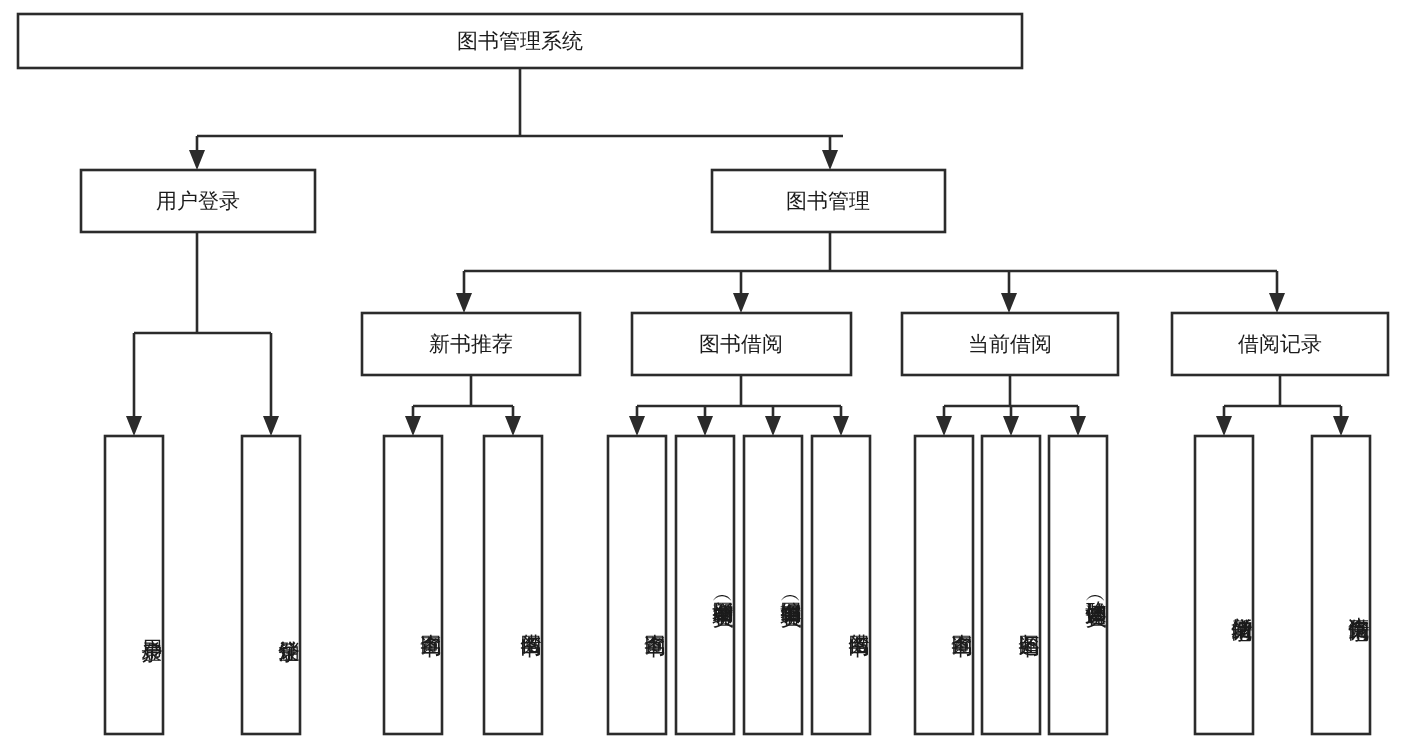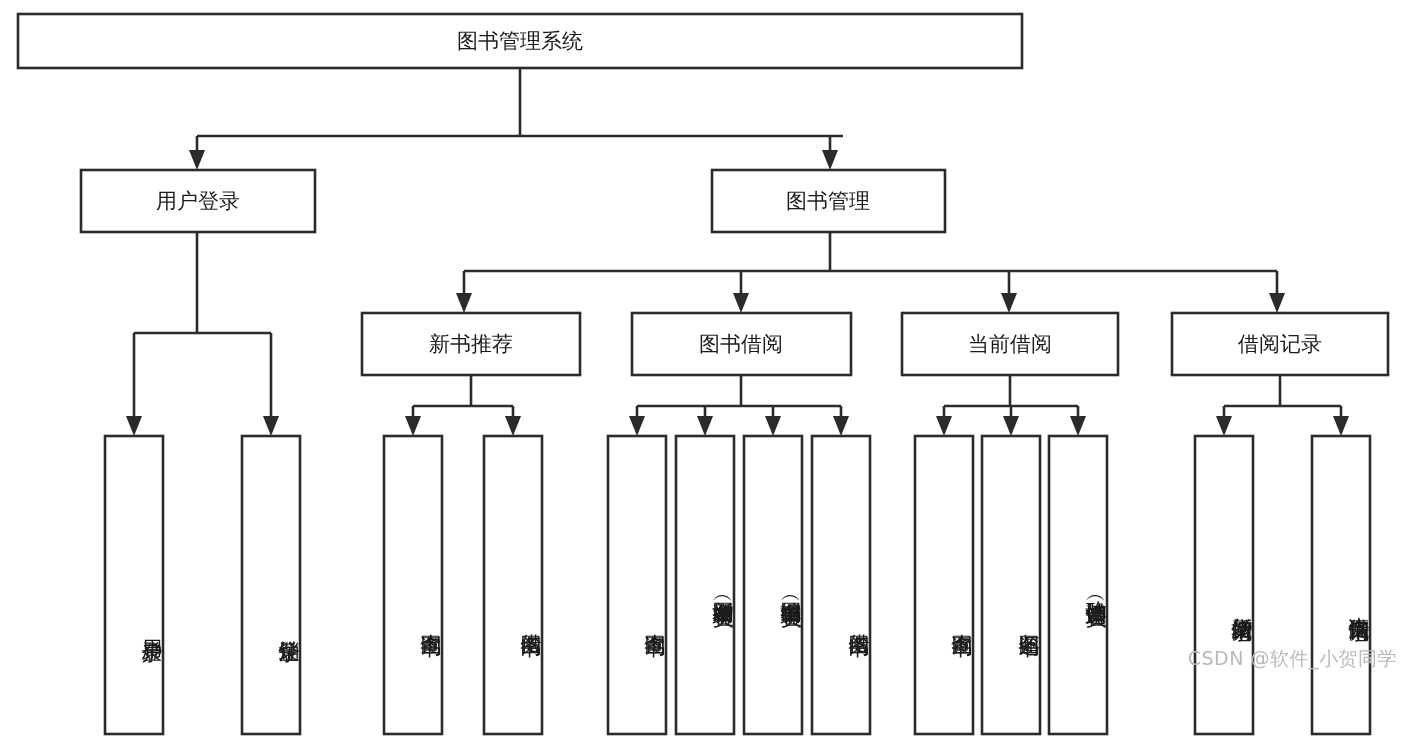--- a/index.html
+++ b/index.html
@@ -240,15 +240,14 @@
   <div class="leaf-label" style="left:744px; top:444px; width:58px; height:288px;">编辑图书（管理员）</div>
   <div class="leaf-label" style="left:812px; top:508px; width:58px; height:222px;">借阅图书</div>
 
   <div class="leaf-label" style="left:915px; top:508px; width:58px; height:222px;">查询图书</div>
   <div class="leaf-label" style="left:982px; top:508px; width:58px; height:222px;">归还图书</div>
   <div class="leaf-label" style="left:1049px; top:444px; width:58px; height:288px;">确认归还（管理员）</div>
 
   <div class="leaf-label" style="left:1195px; top:476px; width:58px; height:254px;">新增借阅记录</div>
   <div class="leaf-label" style="left:1312px; top:476px; width:58px; height:254px;">查询借阅记录</div>
 
-  <div class="watermark">CSDN @软件_小贺同学</div>
 
 </div>
 
 </body></html>

